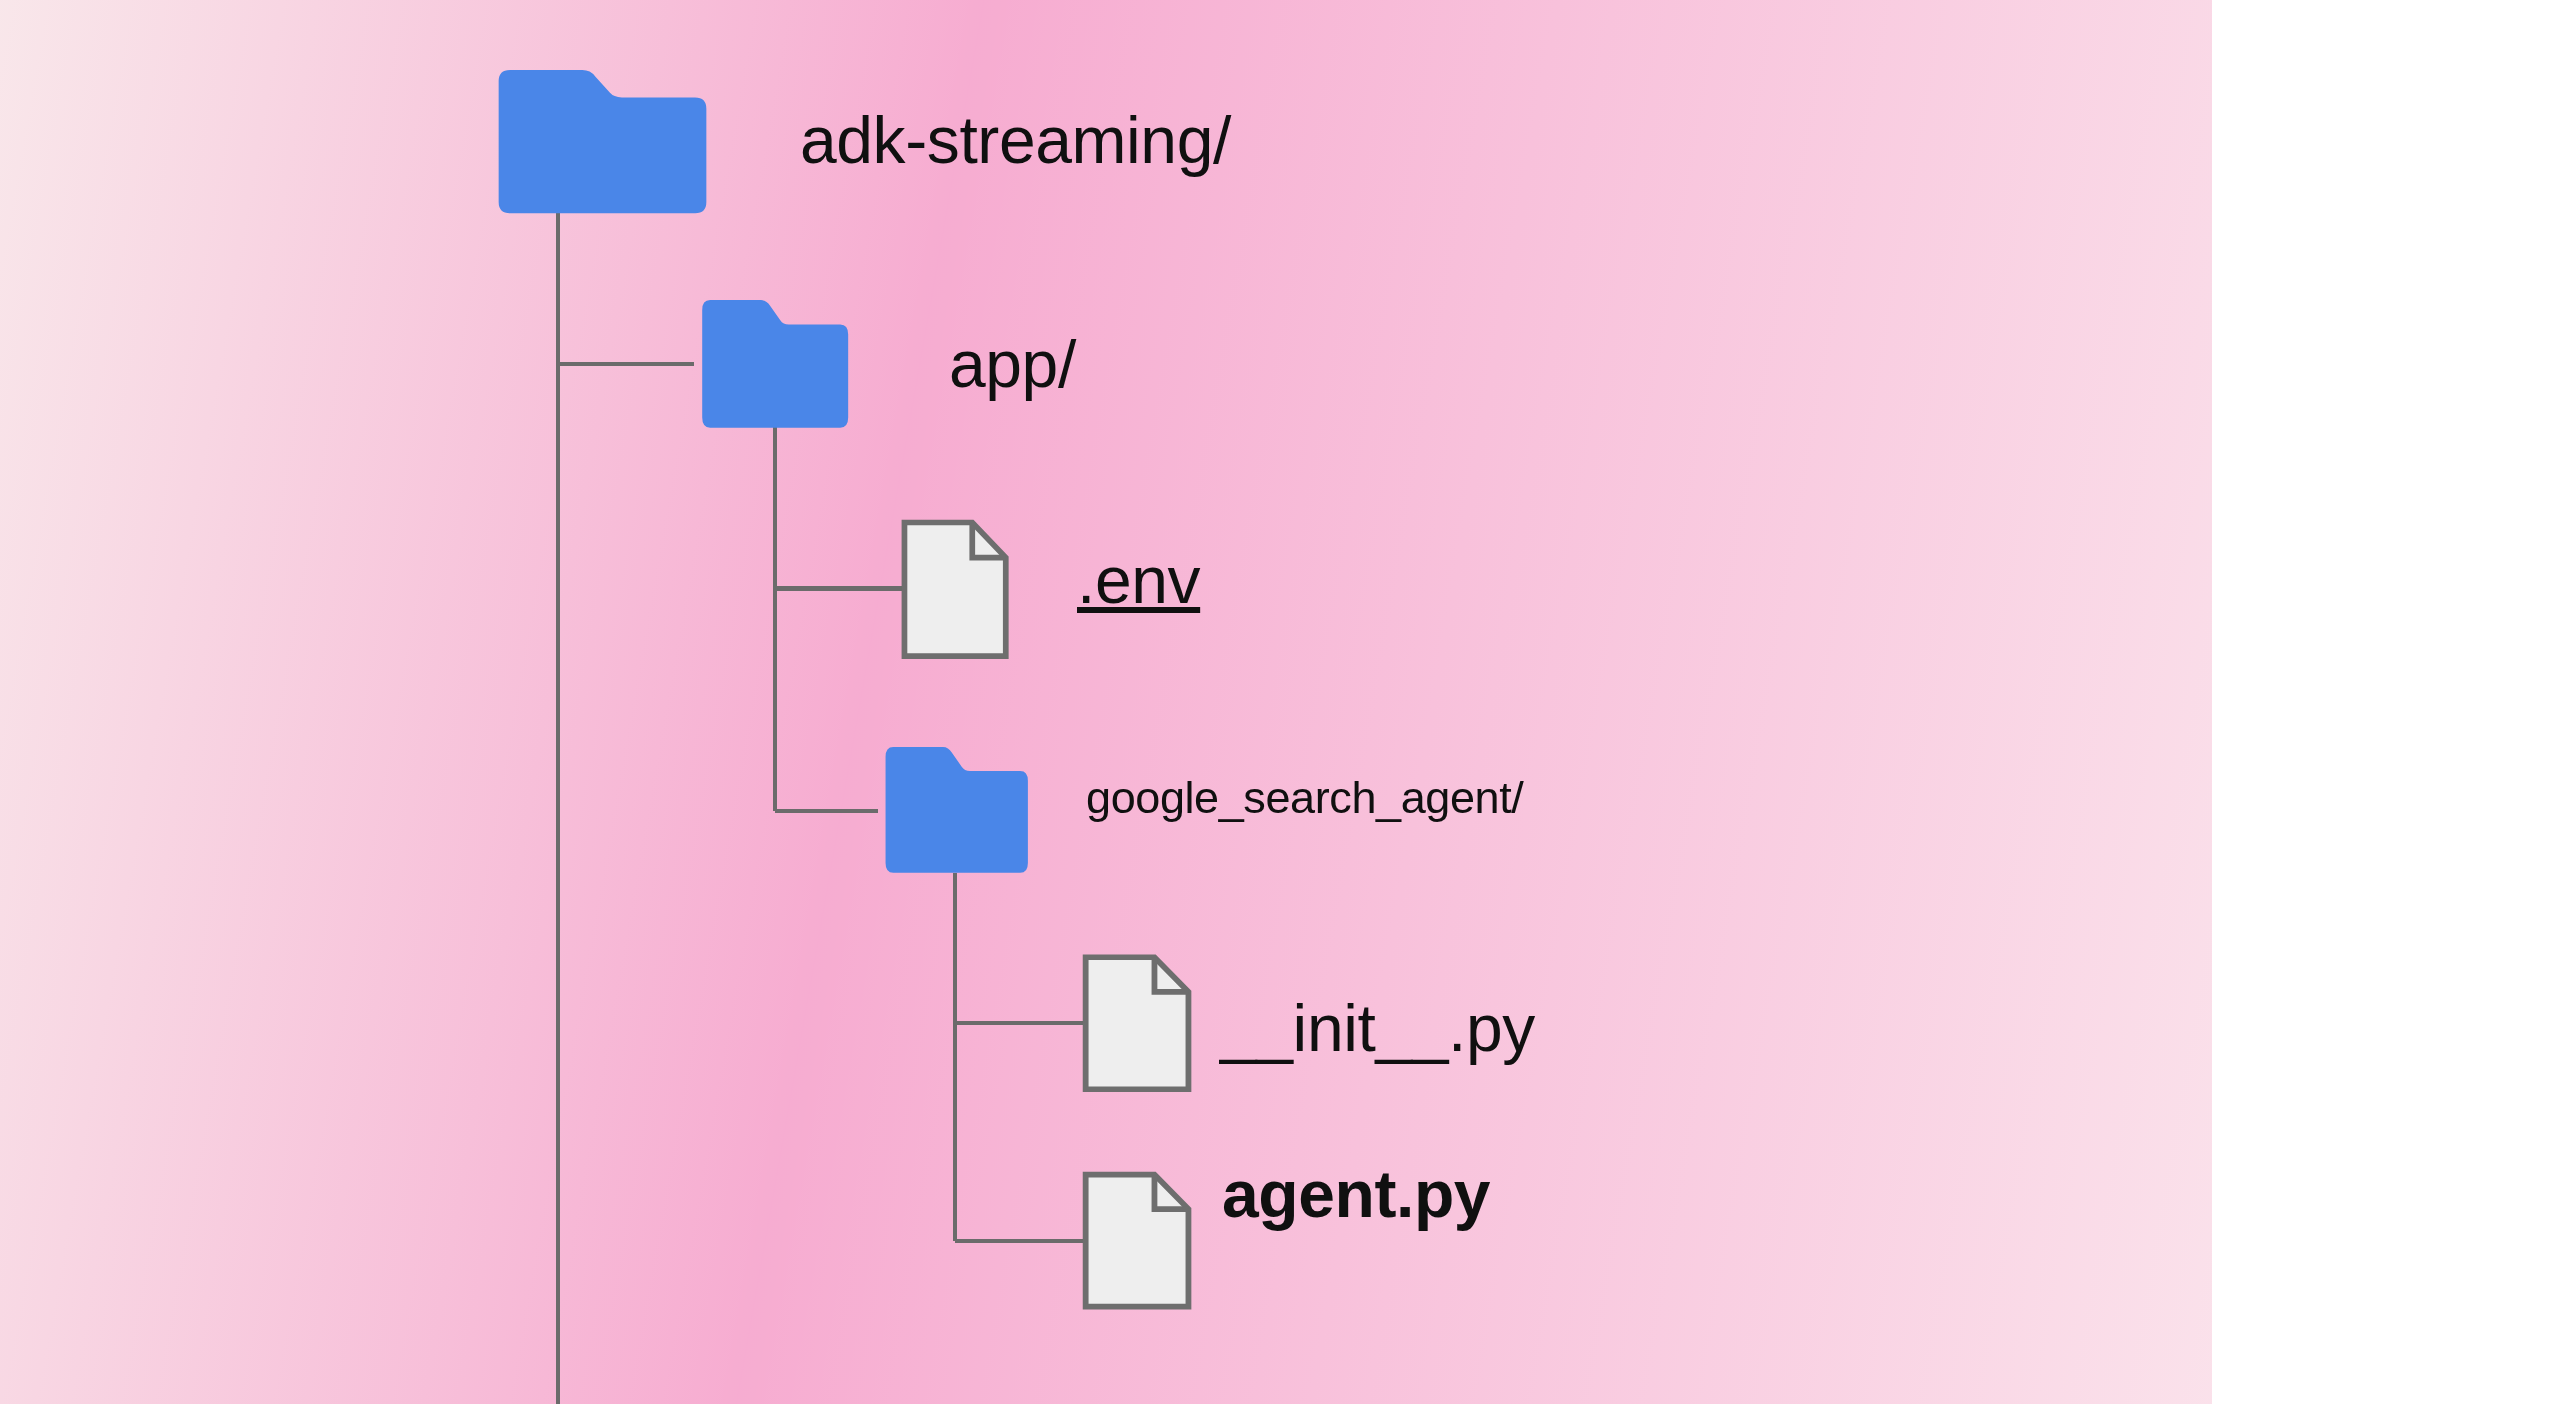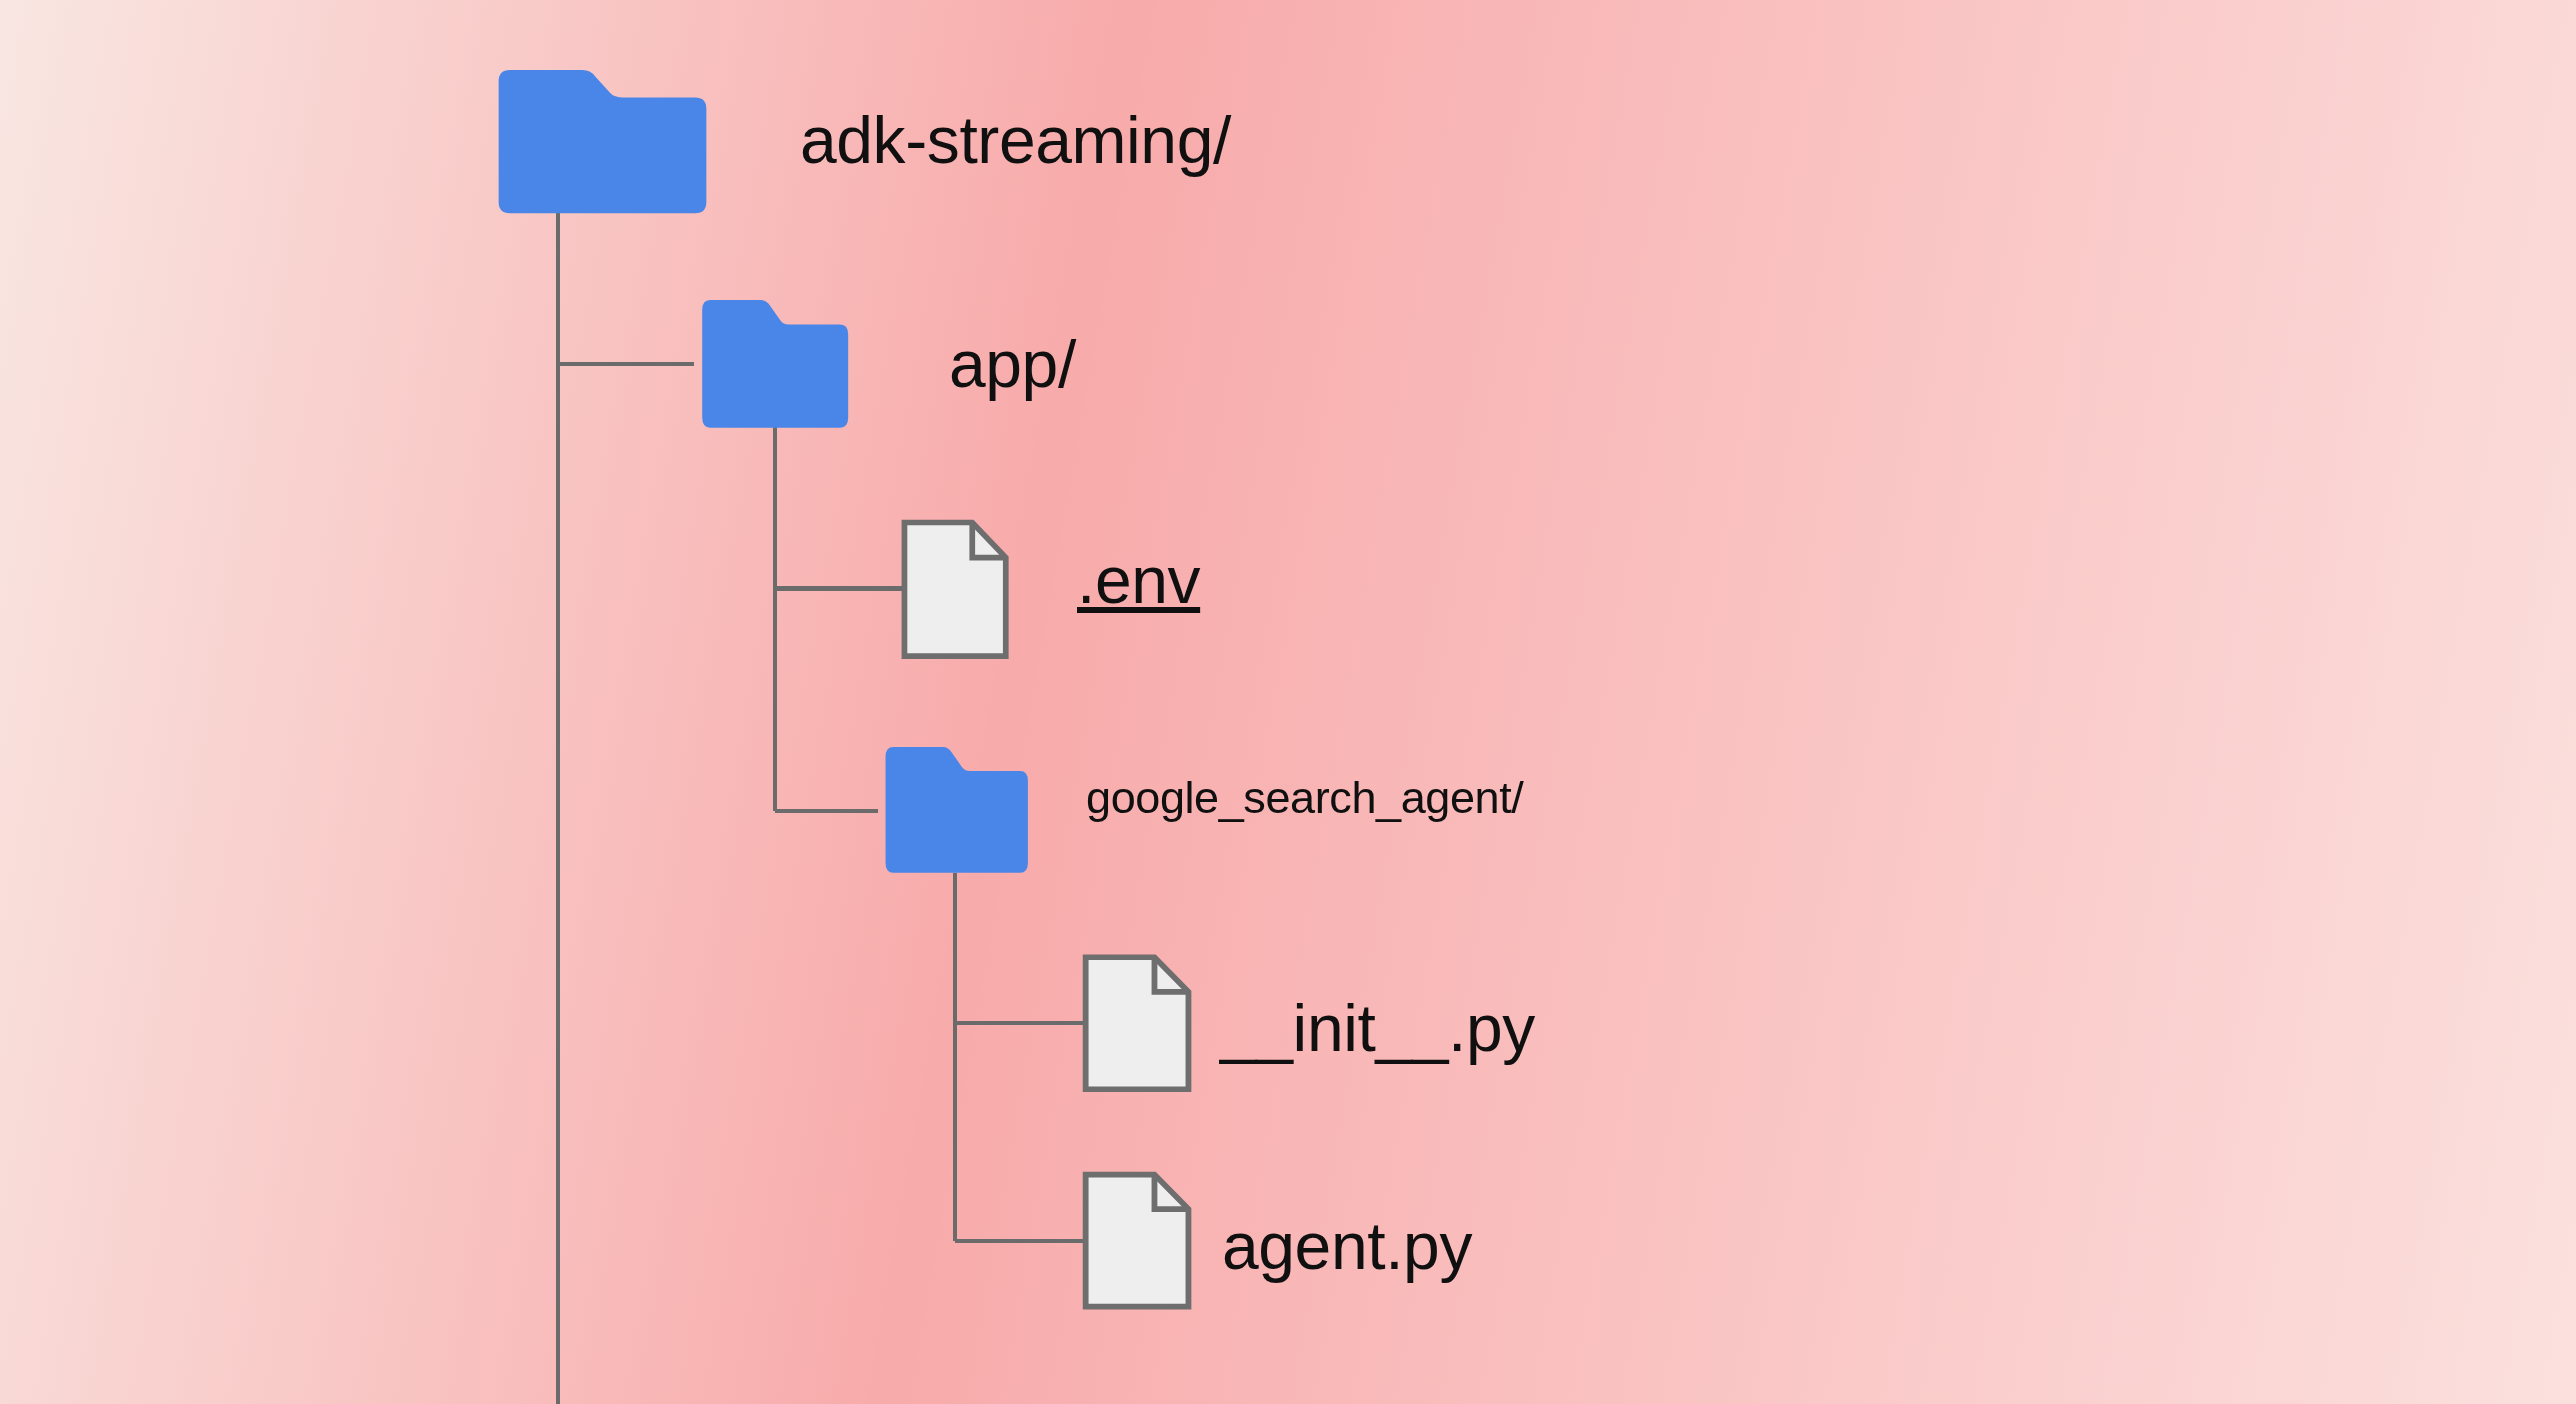--- a/index.html
+++ b/index.html
@@ -2,23 +2,23 @@
 <html style="font-size:13px"><head>
 <meta charset="utf-8">
 <style>
   html, body {
     margin: 0;
     padding: 0;
     background: #ffffff;
   }
   #stage {
     position: relative;
-    width: 2576px;
+    width: 2212px;
     height: 1404px;
-    background: #ef4444;
+    background: #ec4899;
     overflow: hidden;
     font-family: "Liberation Sans", sans-serif;
   }
   
   #paper-texture {
     position: absolute;
     inset: 0;
     background:
       linear-gradient(100deg, rgba(250,248,243,0.9) 0%, rgba(255,255,255,0.55) 40%, rgba(253,252,249,0.85) 100%);
     pointer-events: none;
@@ -37,21 +37,21 @@
     font-weight: 400;
     white-space: nowrap;
     letter-spacing: -0.4px;
     line-height: 1;
   }
   .label-root      { left: 800px;  top: 107px;  font-size: 66px; }
   .label-app       { left: 934px; top: 331px;  font-size: 66px; margin-left: 15px; }
   .label-env       { left: 1077px; top: 547px;  font-size: 66px; text-decoration: underline; }
   .label-gsa       { left: 1086px; top: 775px;  font-size: 45px; }
   .label-init      { left: 1220px; top: 995px; font-size: 66px; }
-  .label-agent     { left: 1222px; top: 1213px; font-size: 66px; }
+  .label-agent     { left: 1222px; top: 1161px; font-size: 66px; font-weight: bold; }
 </style>
 </head>
 <body>
 
 <div id="stage">
 
   <div id="paper-texture"></div>
 
   <svg id="tree-svg" viewBox="0 0 3199 1744" xmlns="http://www.w3.org/2000/svg">
 

